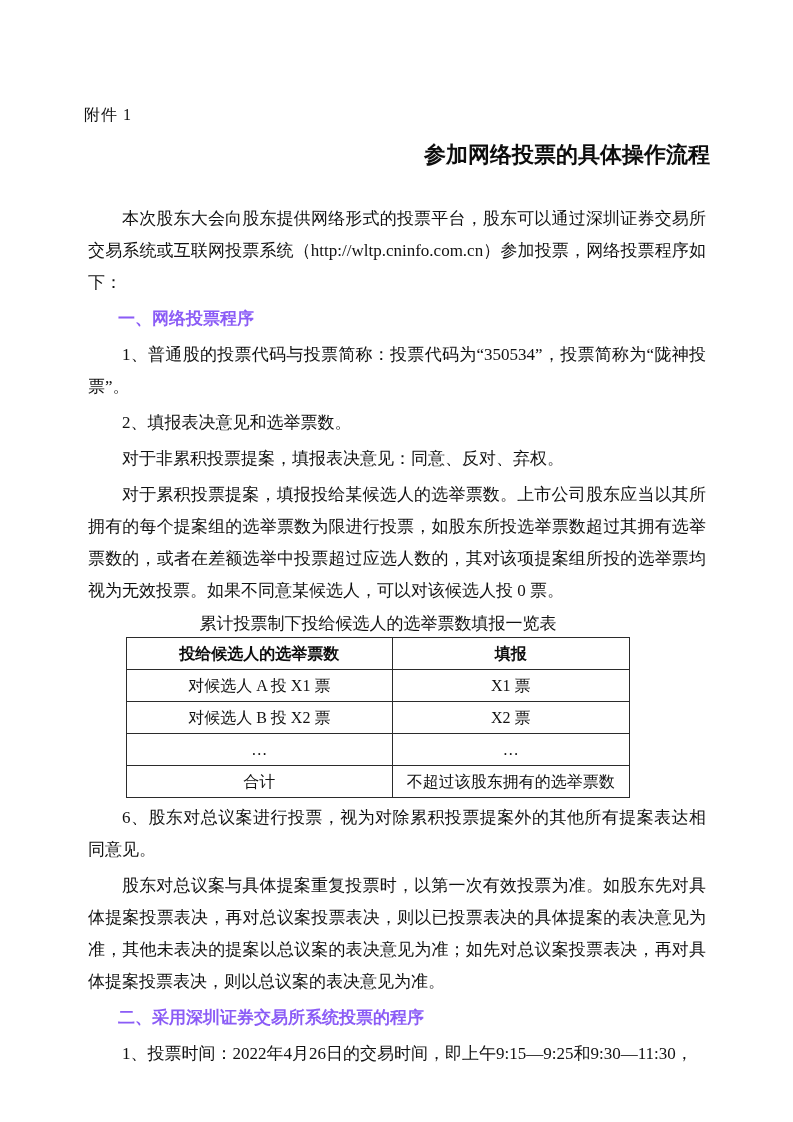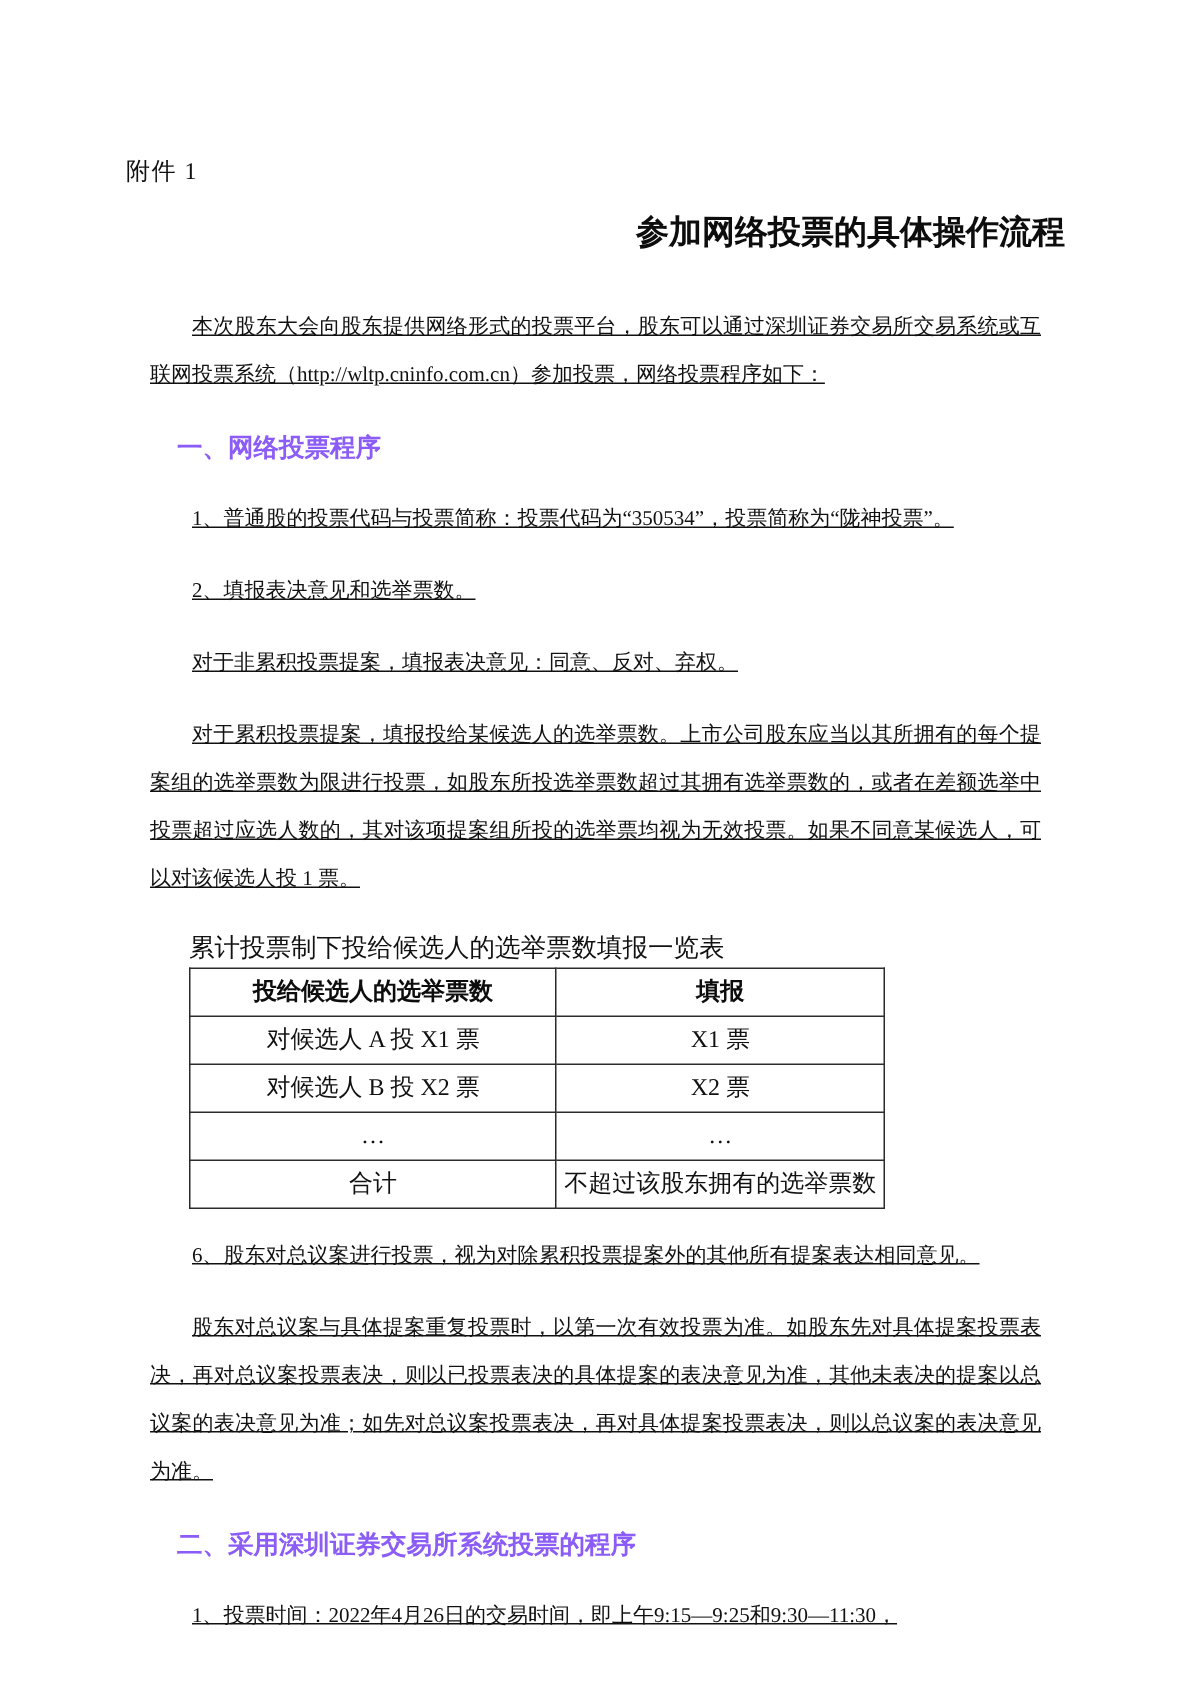--- a/index.html
+++ b/index.html
@@ -15,38 +15,37 @@
   .attach{
     font-size:16px;line-height:22px;letter-spacing:1px;
   }
   .doc-title{
     margin:12px 0 31px 0;
     font-family:"Liberation Sans","DejaVu Sans",sans-serif;
     font-weight:bold;font-size:22px;line-height:34px;
     text-align:right;color:#0d0d0d;
   }
   p.body-text{
-    margin:16px;font-size:14px;line-height:32px;
+    margin:4px;font-size:17px;line-height:32px;
     text-indent:2em;text-align:justify;
     overflow-wrap:anywhere;
-    text-decoration:underline;
   }
   p.heading{
     margin:0;font-size:17px;line-height:32px;text-indent:2em;
     font-family:Liberation Sans, sans-serif;
     font-weight:bold;color:#8b5cf6;
   }
   .table-wrap{
     width:504px;margin-left:42px;
   }
   .table-caption{
-    font-size:17px;line-height:26px;margin-top:2px;
+    font-size:17px;line-height:26px;text-align:center;margin-top:2px;
   }
   table.vote-table{
-    border-collapse:collapse;width:464px;table-layout:fixed;
+    border-collapse:collapse;width:504px;table-layout:fixed;
     border:1px solid #2b2b2b;
   }
   table.vote-table col.c1{width:52.8%;}
   table.vote-table col.c2{width:47.2%;}
   table.vote-table th,
   table.vote-table td{
     border:1px solid #2b2b2b;height:31px;padding:0 4px;
     text-align:center;vertical-align:middle;
     font-size:16px;line-height:20px;
   }
@@ -67,21 +66,21 @@
   <p class="body-text">本次股东大会向股东提供网络形式的投票平台，股东可以通过深圳证券交易所交易系统或互联网投票系统（http://wltp.cninfo.com.cn）参加投票，网络投票程序如下：</p>
 
   <p class="heading">一、网络投票程序</p>
 
   <p class="body-text">1、普通股的投票代码与投票简称：投票代码为“350534”，投票简称为“陇神投票”。</p>
 
   <p class="body-text">2、填报表决意见和选举票数。</p>
 
   <p class="body-text">对于非累积投票提案，填报表决意见：同意、反对、弃权。</p>
 
-  <p class="body-text">对于累积投票提案，填报投给某候选人的选举票数。上市公司股东应当以其所拥有的每个提案组的选举票数为限进行投票，如股东所投选举票数超过其拥有选举票数的，或者在差额选举中投票超过应选人数的，其对该项提案组所投的选举票均视为无效投票。如果不同意某候选人，可以对该候选人投 1 票。</p>
+  <p class="body-text">对于累积投票提案，填报投给某候选人的选举票数。上市公司股东应当以其所拥有的每个提案组的选举票数为限进行投票，如股东所投选举票数超过其拥有选举票数的，或者在差额选举中投票超过应选人数的，其对该项提案组所投的选举票均视为无效投票。如果不同意某候选人，可以对该候选人投 0 票。</p>
 
   <div class="table-wrap">
     <div class="table-caption">累计投票制下投给候选人的选举票数填报一览表</div>
 
     <table class="vote-table">
       <colgroup>
           <col class="c1">
           <col class="c2">
         </colgroup>
       <thead>

